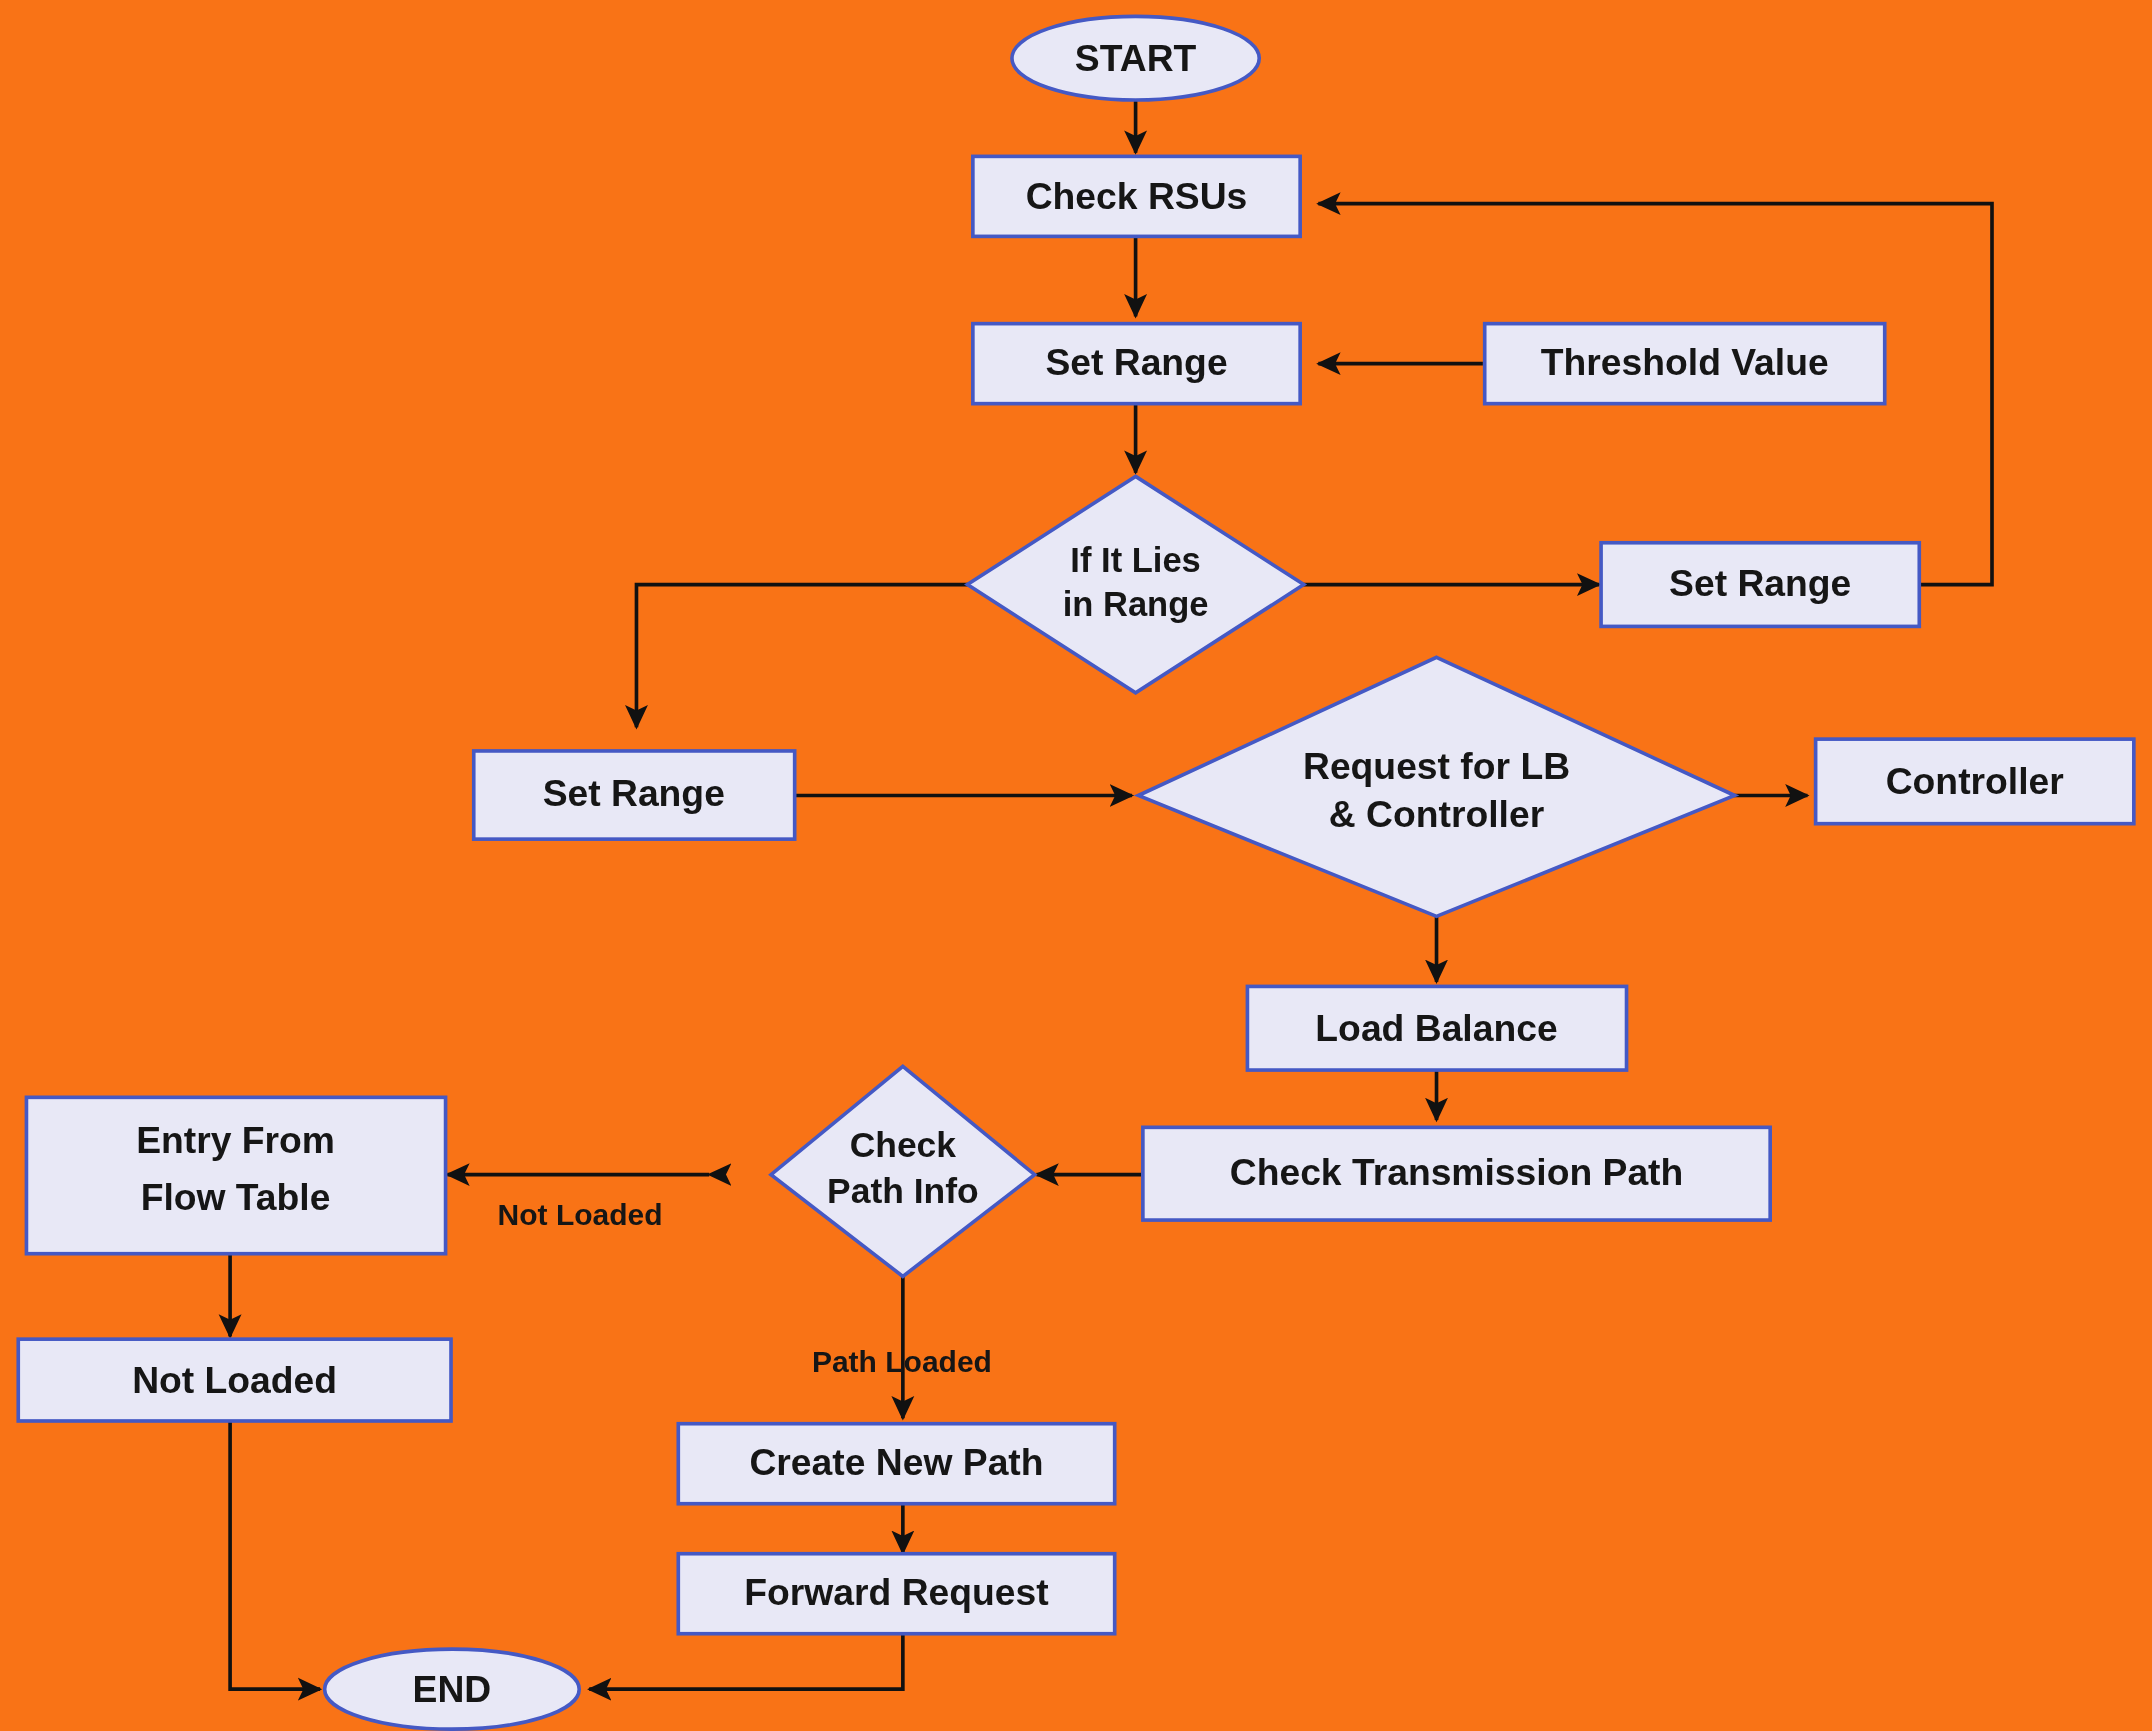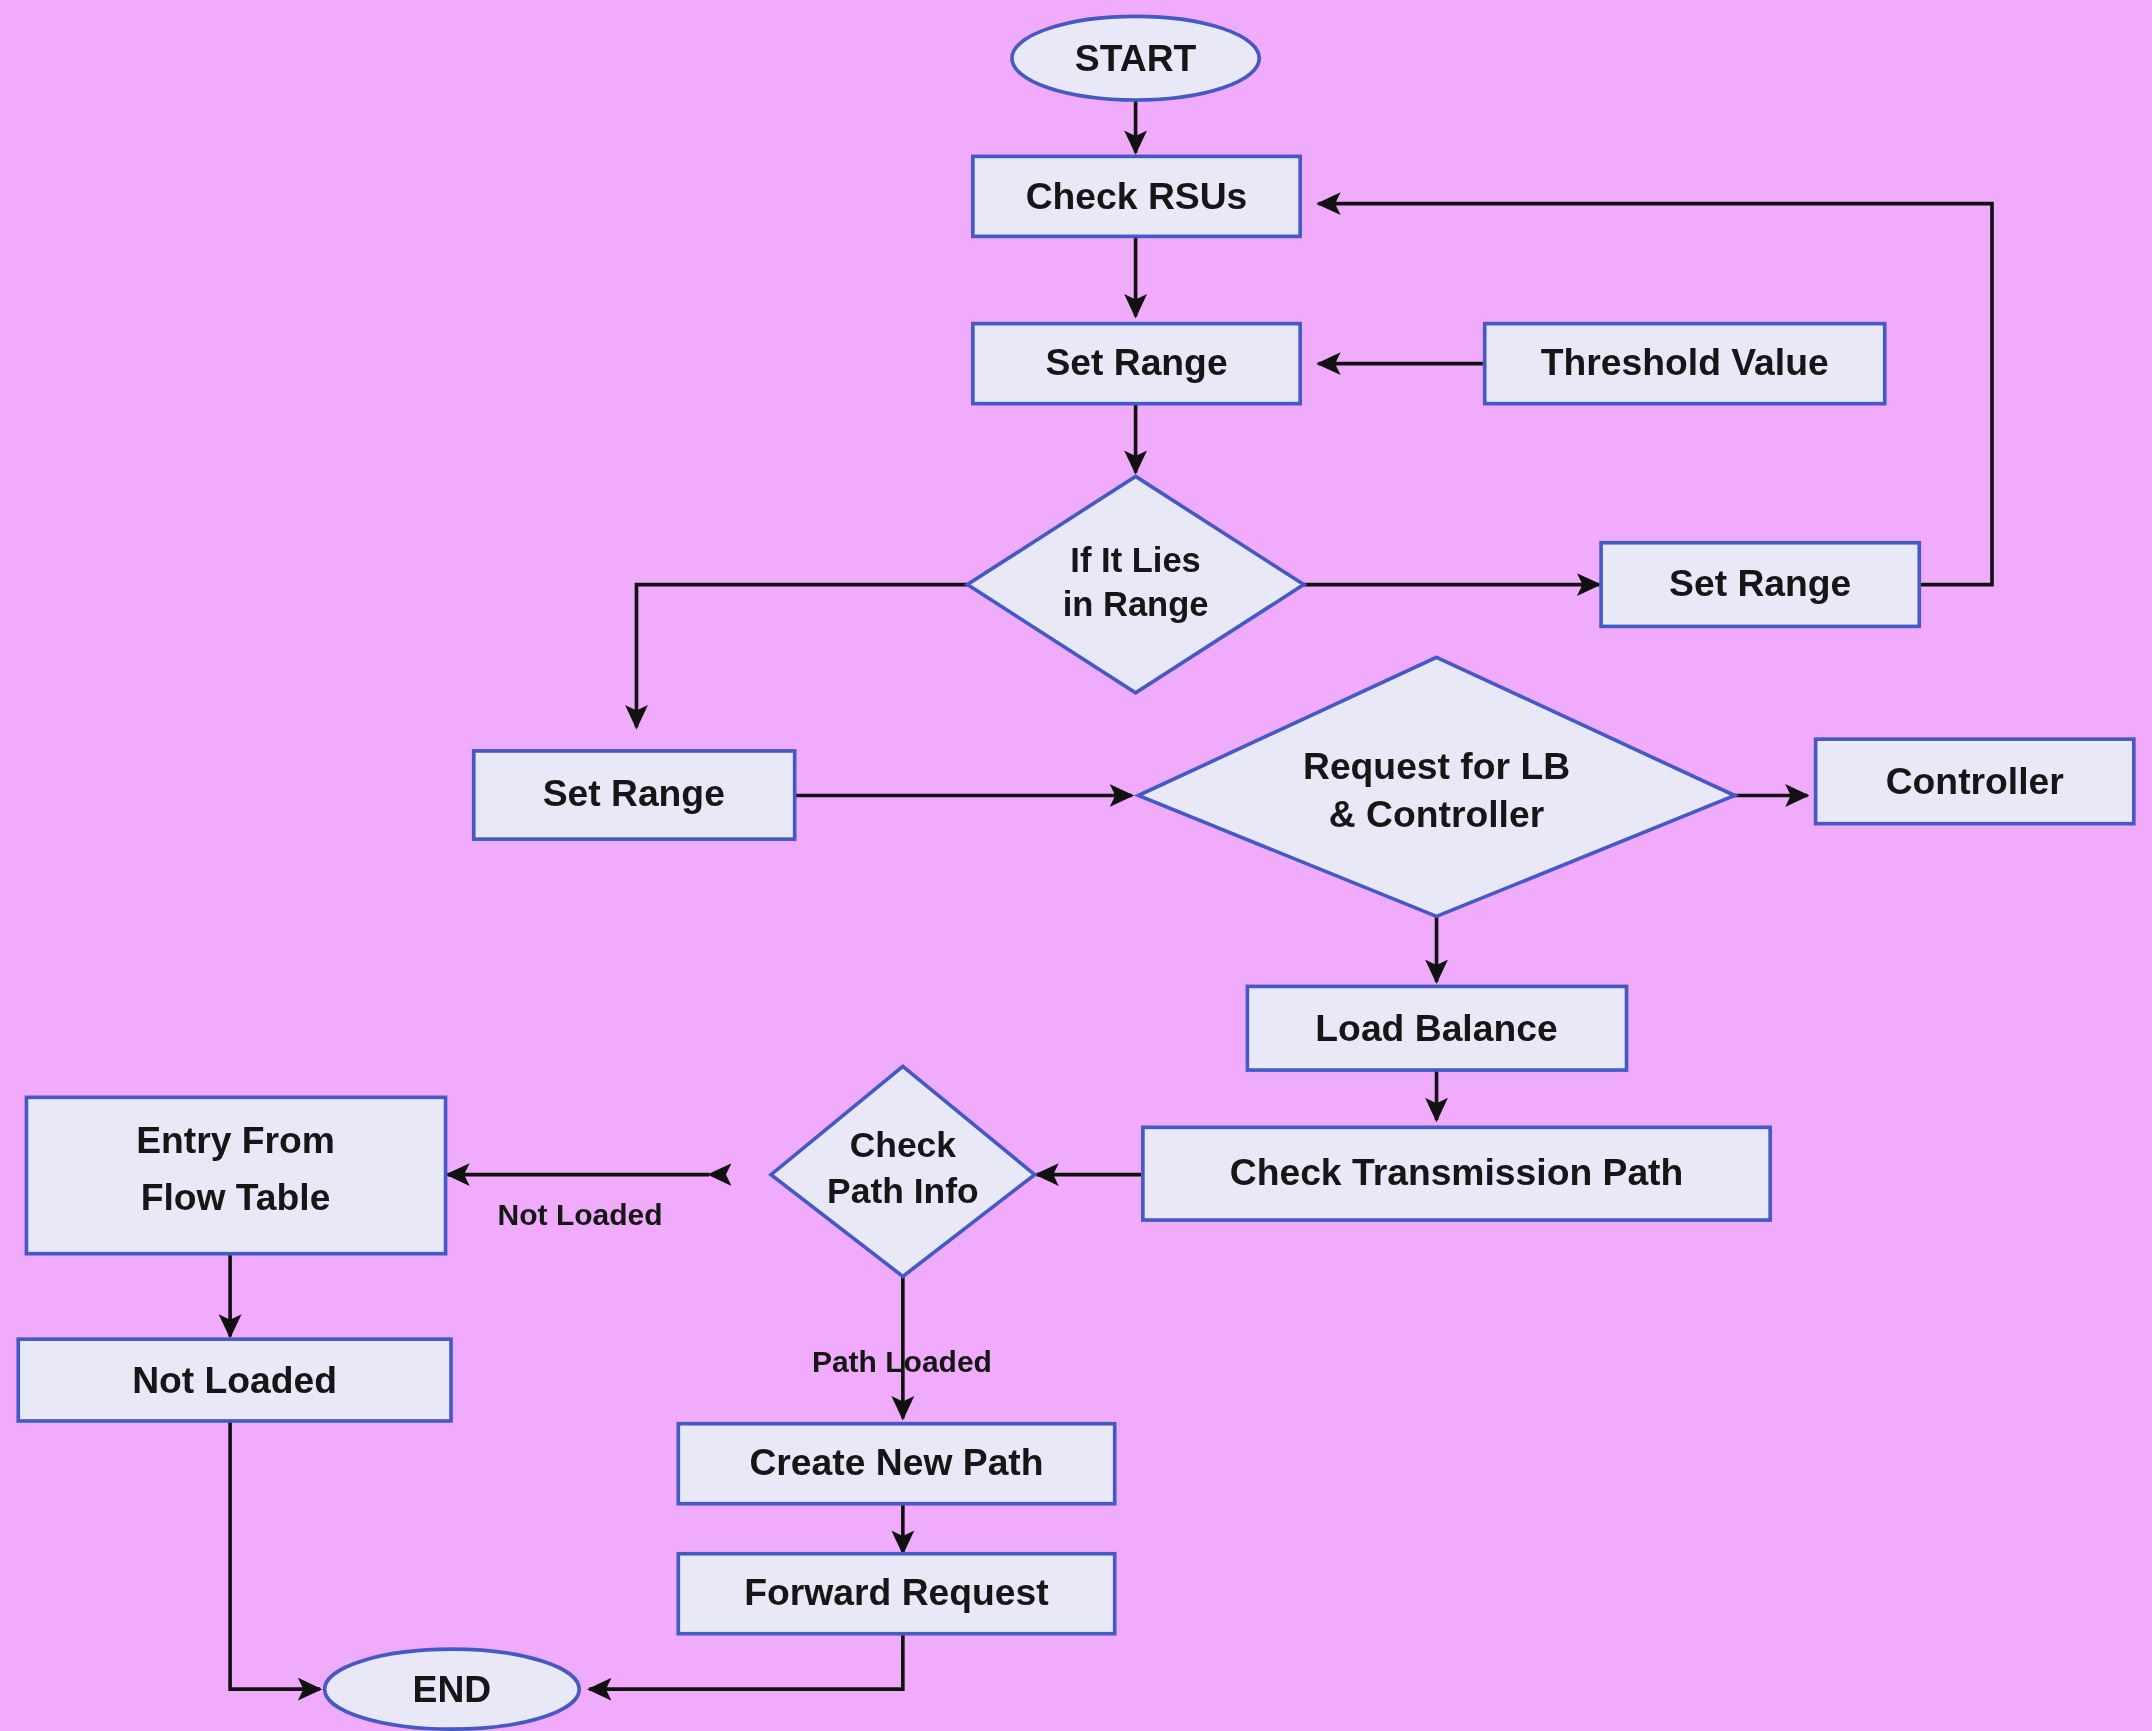--- a/index.html
+++ b/index.html
@@ -10,21 +10,21 @@
   body {
     width: 2153px;
     height: 1731px;
     font-family: "Liberation Sans", sans-serif;
     overflow: hidden;
   }
   #flowchart-root {
     position: relative;
     width: 2153px;
     height: 1731px;
-    background: #f0abfc;
+    background: #f97316;
   }
   svg.flow-canvas {
     display: block;
     width: 2153px;
     height: 1731px;
   }
   .node-shape {
     fill: #e8e8f6;
     stroke: #4559c4;
     stroke-width: 4;

